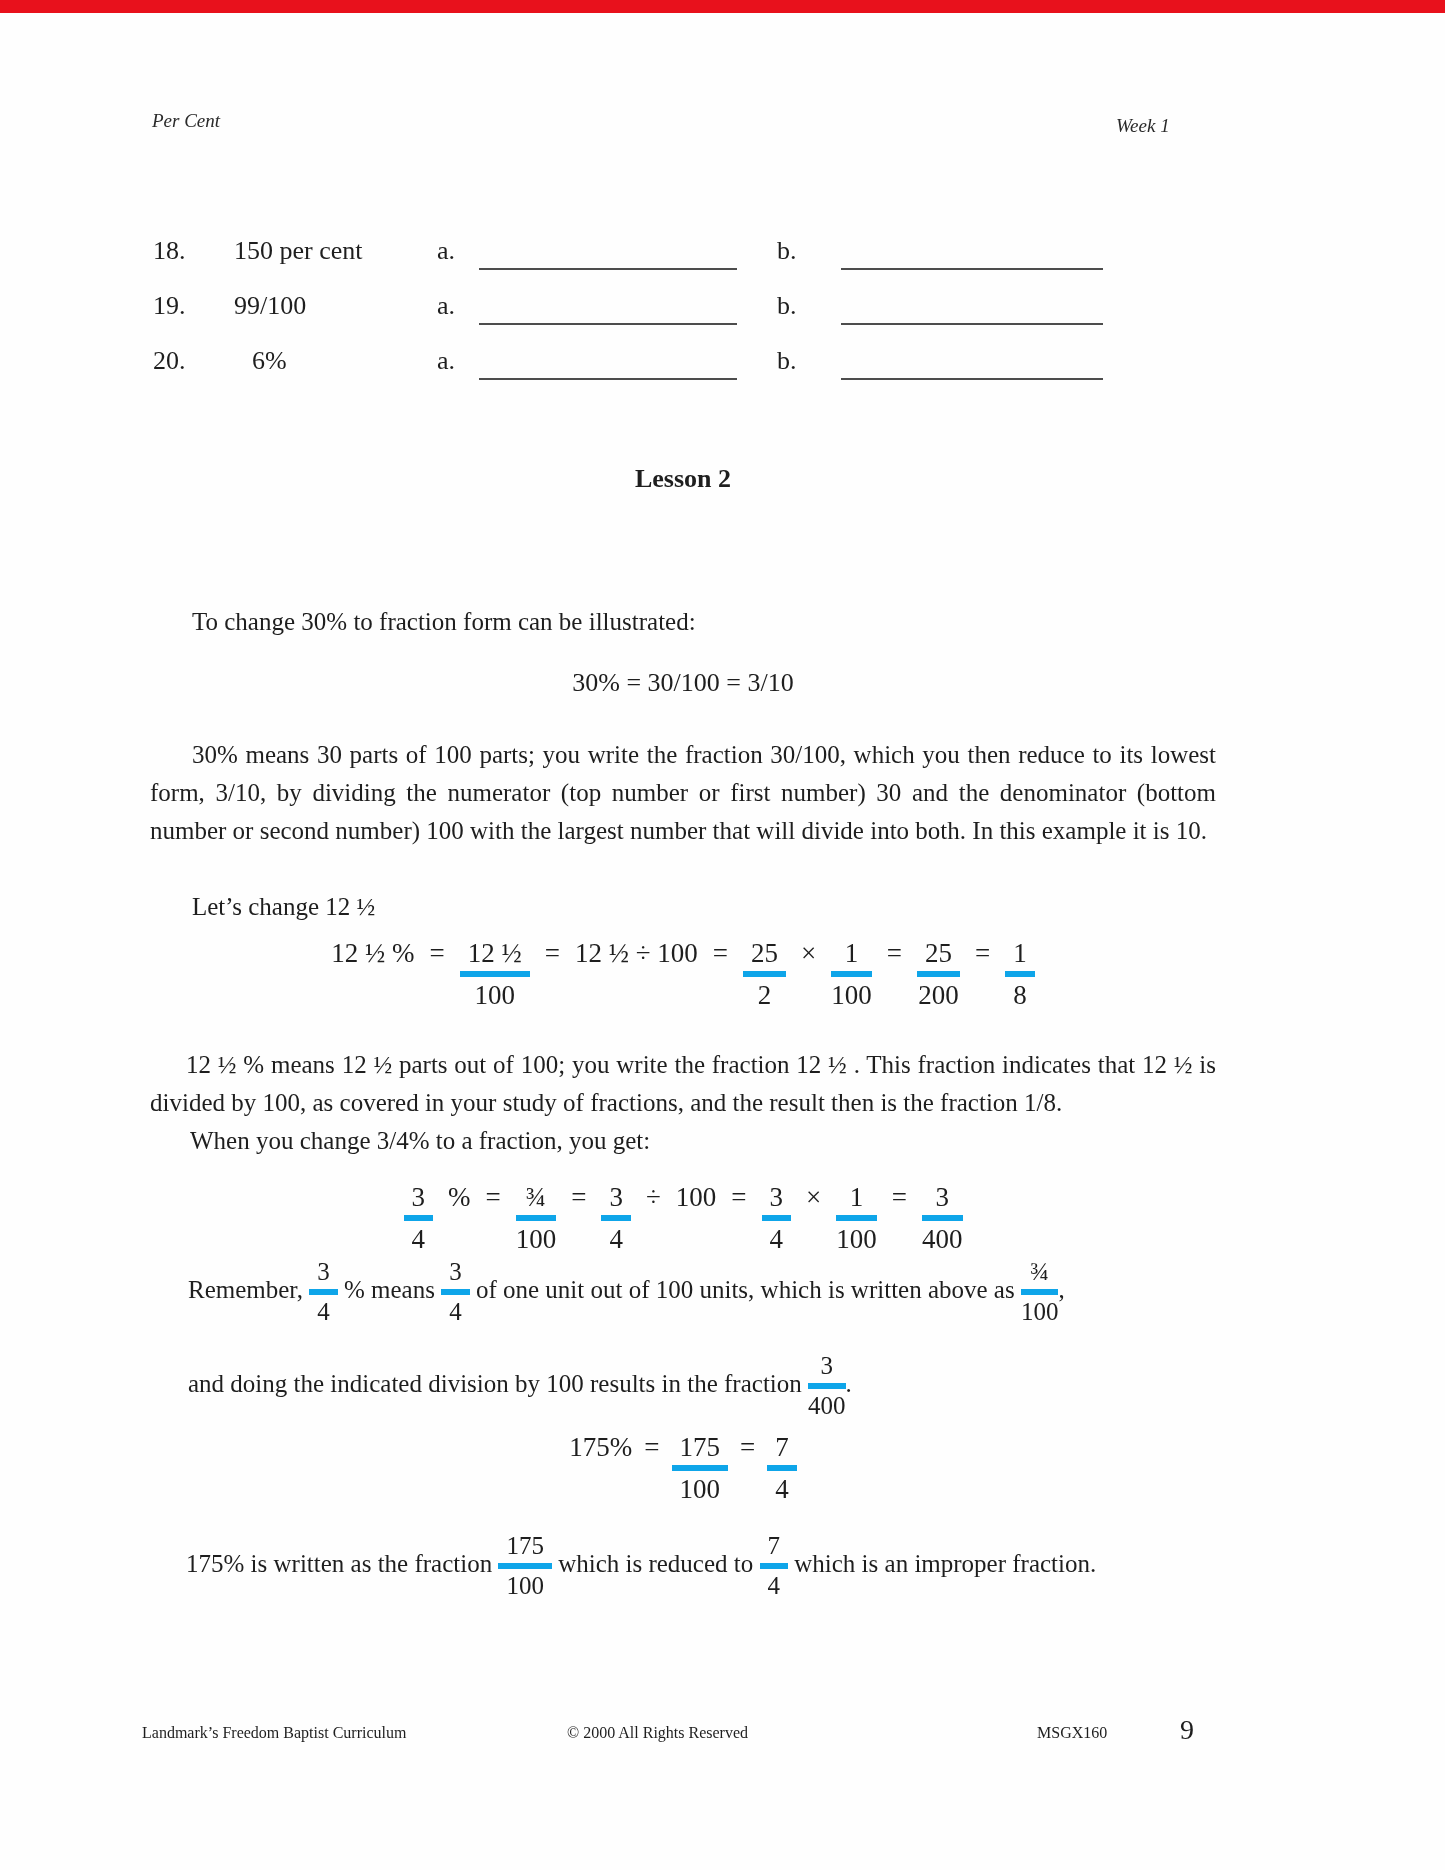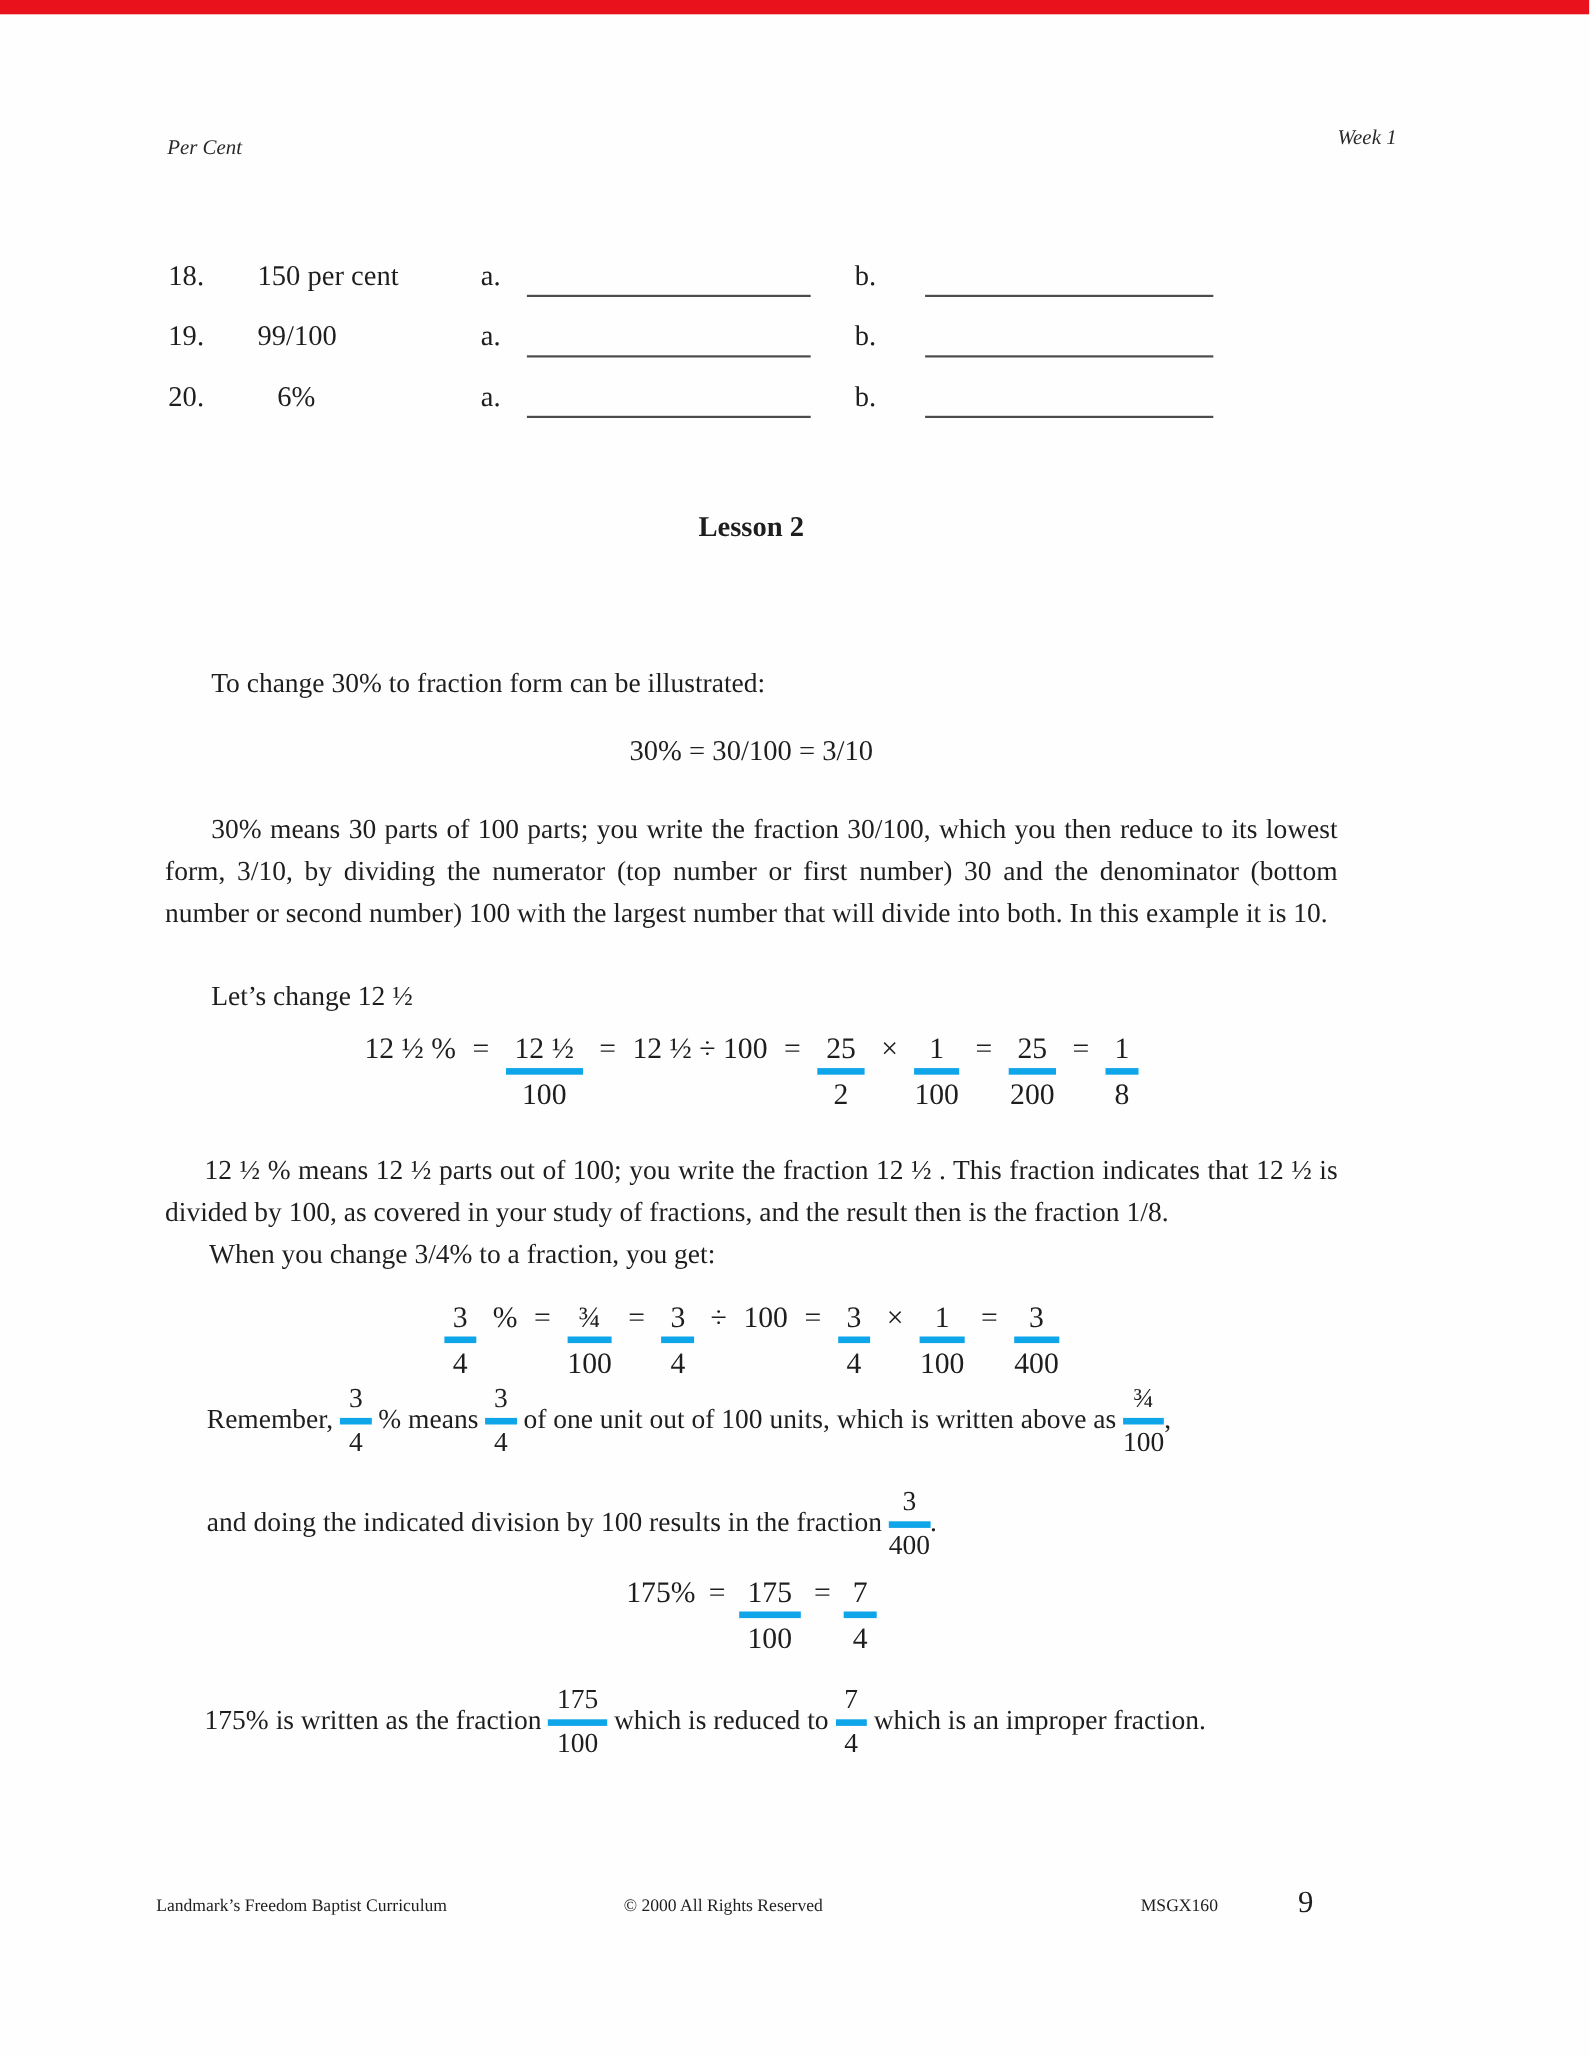--- a/index.html
+++ b/index.html
@@ -6,22 +6,22 @@
   .page{
     position:relative;
     width:1445px;height:1870px;
     background:#fefefe;
     font-family:"Liberation Serif","DejaVu Serif",serif;
     color:#1e1e1e;
     overflow:hidden;
   }
   .topbar{position:absolute;top:0;left:0;width:1445px;height:13px;background:#e8111c;}
   .hdr{position:absolute;font-style:italic;font-size:19px;color:#2a2a2a;}
-  .hdr-left{top:124px;left:152px;text-align:right;}
-  .hdr-right{top:115px;left:1216px;}
+  .hdr-left{top:110px;left:152px;text-align:right;}
+  .hdr-right{top:115px;left:1116px;}
 
   .ex-row{position:absolute;left:0;width:1445px;height:40px;font-size:26px;text-decoration:underline;}
   .ex-row span{position:absolute;top:0;}
   .ex-num{left:153px;}
   .ex-val{left:234px;}
   .ex-a{left:437px;}
   .ex-b{left:777px;}
   .blank{position:absolute;height:32px;border-bottom:2px solid #4d4d4d;}
   .blank-a{left:479px;width:258px;}
   .blank-b{left:841px;width:262px;}

